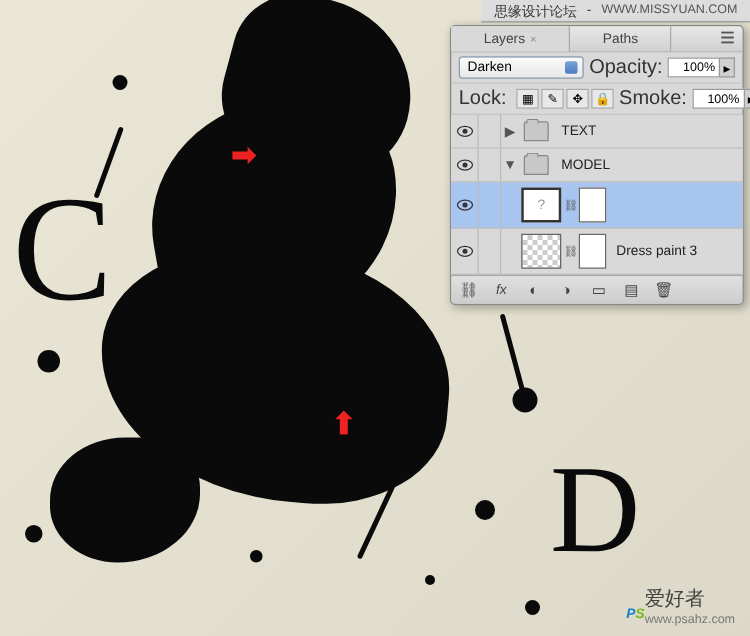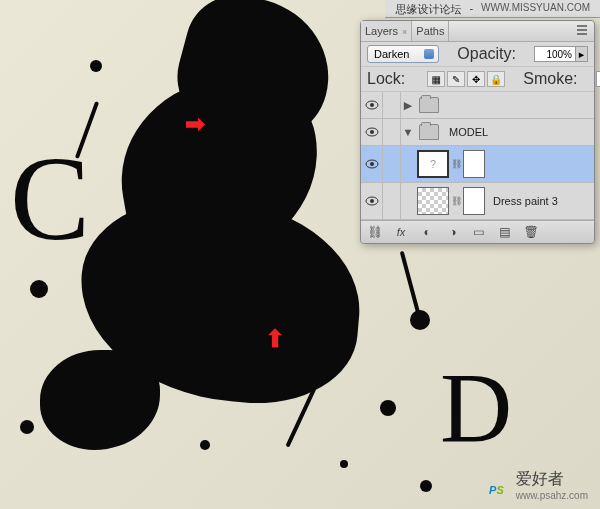--- a/index.html
+++ b/index.html
@@ -16,26 +16,26 @@
 .arrow1{top:110px;left:185px}
 .arrow2{top:325px;left:265px}
 .letter{position:absolute;font-family:Georgia,serif;font-size:120px;color:#0a0a0a;font-weight:normal}
 .l-c{top:130px;left:10px}
 .l-p{top:350px;left:70px;font-size:100px}
 .l-d{top:350px;left:440px;font-size:100px}
 .topbar{position:absolute;top:0;right:0;height:18px;background:#ddd;border-bottom:1px solid #999;padding:2px 10px;font-size:11px;color:#333;display:flex;gap:8px;}
 .topbar a{color:#555;text-decoration:none;font-size:10px}
 .panel{position:absolute;top:20px;right:5px;width:235px;background:#d9d9d9;border:1px solid #888;border-radius:4px;box-shadow:2px 2px 8px rgba(0,0,0,.3)}
 .panel-header{display:flex;background:linear-gradient(#e8e8e8,#d0d0d0);border-bottom:1px solid #aaa;border-radius:4px 4px 0 0}
-.tab{padding:4px 4px;font-size:11px;color:#444;border-right:1px solid #aaa;cursor:pointer}
+.tab{padding:4px 26px;font-size:11px;color:#444;border-right:1px solid #aaa;cursor:pointer}
 .tab.active{background:#d9d9d9;font-weight:normal}
 .tab .x{margin-left:4px;color:#888;font-size:9px}
 .menu-btn{margin-left:auto;padding:4px 6px;cursor:pointer}
 .menu-btn svg{display:block}
-.row{display:flex;align-items:center;padding:3px 6px;gap:18px;border-bottom:1px solid #c5c5c5}
+.row{display:flex;align-items:center;padding:3px 6px;gap:4px;border-bottom:1px solid #c5c5c5}
 .row label{font-size:16px;color:#333}
 .select{flex:1;height:18px;background:linear-gradient(#fafafa,#e8e8e8);border:1px solid #8a9db5;border-radius:3px;display:flex;align-items:center;padding:0 6px;font-size:11px;cursor:pointer;position:relative}
 .select::after{content:"";position:absolute;right:4px;top:3px;width:10px;height:10px;background:linear-gradient(#7aa3d8,#4a7bc0);border-radius:2px}
 .pct{width:42px;height:16px;background:#fff;border:1px solid #999;font-size:10px;text-align:right;padding:0 3px;display:flex;align-items:center;justify-content:flex-end}
 .pct-wrap{display:flex;align-items:center}
 .pct-arrow{width:12px;height:16px;background:#d0d0d0;border:1px solid #999;border-left:none;display:flex;align-items:center;justify-content:center;cursor:pointer}
 .lock-icons{display:flex;gap:2px;margin-left:4px}
 .lock-btn{width:18px;height:16px;background:#e8e8e8;border:1px solid #aaa;display:flex;align-items:center;justify-content:center;cursor:pointer;font-size:10px}
 .layers{background:#d9d9d9;max-height:180px}
 .layer-row{display:flex;align-items:center;min-height:26px;border-bottom:1px solid #bbb;background:#d9d9d9}
@@ -47,21 +47,21 @@
 .folder{width:20px;height:16px;background:#c8c8c8;border:1px solid #888;border-radius:2px 2px 0 0;margin:0 4px;position:relative}
 .folder::before{content:"";position:absolute;top:-3px;left:1px;width:8px;height:3px;background:#c8c8c8;border:1px solid #888;border-bottom:none;border-radius:2px 2px 0 0}
 .thumb{width:32px;height:28px;background:#fff;border:1px solid #666;margin:2px;display:flex;align-items:center;justify-content:center;font-size:9px;position:relative}
 .thumb.sel{border:2px solid #333}
 .thumb.trans{background:repeating-conic-gradient(#ccc 0 25%,#fff 0 50%) 0 0/8px 8px}
 .mask{width:22px;height:28px;background:#fff;border:1px solid #666;margin:2px}
 .chain{width:10px;text-align:center;font-size:9px;color:#555}
 .layer-name{flex:1;padding-left:6px;font-size:11px;color:#222}
 .footer{display:flex;background:linear-gradient(#e0e0e0,#cccccc);border-top:1px solid #aaa;padding:2px;gap:2px;border-radius:0 0 4px 4px}
 .fbtn{width:24px;height:18px;display:flex;align-items:center;justify-content:center;cursor:pointer;color:#444;font-size:12px}
-.wm1{position:absolute;bottom:8px;right:12px;display:flex;align-items:center;gap:12px}
+.wm1{position:absolute;bottom:8px;right:12px;display:flex;align-items:center;gap:0}
 .wm1 .ps{font-size:28px;font-weight:bold;font-style:italic}
 .wm1 .ps .p{color:#1680c8}
 .wm1 .ps .s{color:#7ab51d}
 .wm1 .txt{font-size:16px;color:#444}
 .wm1 .url{font-size:10px;color:#777;display:block}
 </style>
 </head>
 <body>
 
 <div class="canvas">
@@ -135,20 +135,21 @@
     <div class="layer-row">
       <div class="eye">
           <svg viewBox="0 0 14 10">
             <ellipse cx="7" cy="5" rx="6" ry="4" fill="none" stroke="#333"></ellipse>
             <circle cx="7" cy="5" r="2" fill="#333"></circle>
           </svg>
         </div>
       <div class="link-col"></div>
       <div class="expand">▶</div>
       <div class="folder"></div>
+      <div class="layer-name">TEXT</div>
     </div>
 
     <div class="layer-row">
       <div class="eye">
           <svg viewBox="0 0 14 10">
             <ellipse cx="7" cy="5" rx="6" ry="4" fill="none" stroke="#333"></ellipse>
             <circle cx="7" cy="5" r="2" fill="#333"></circle>
           </svg>
         </div>
       <div class="link-col"></div>

